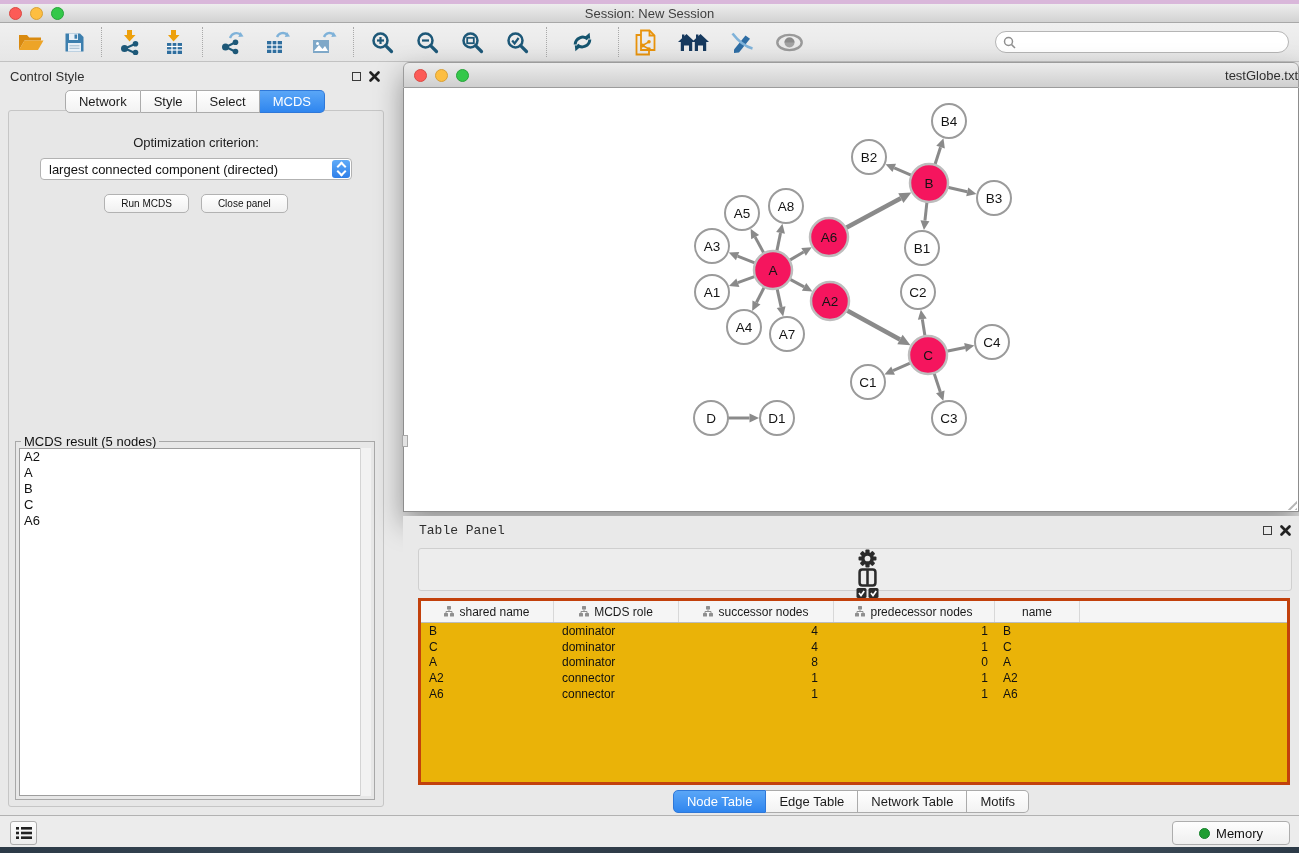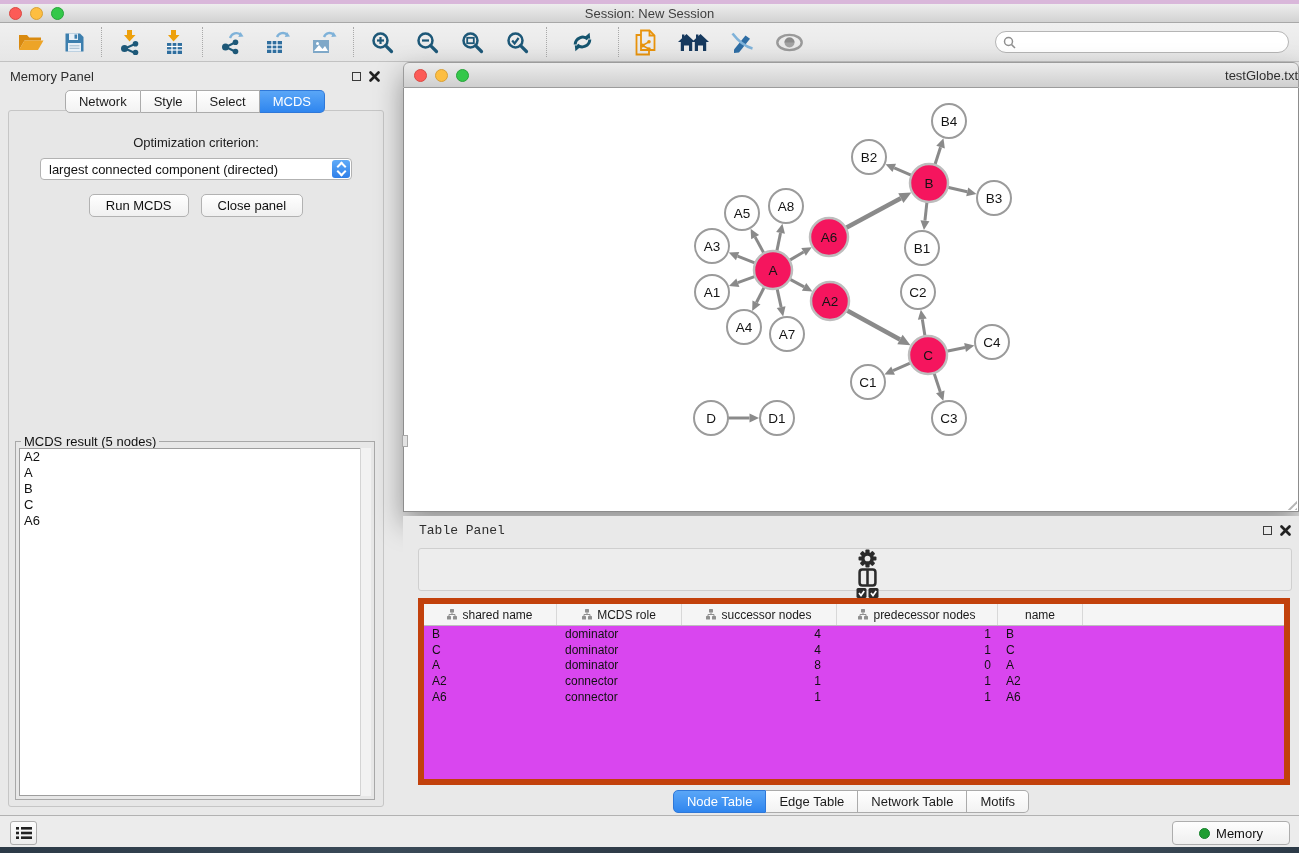--- a/index.html
+++ b/index.html
@@ -44,21 +44,21 @@
   .dropdown { position:relative; margin:8px auto 0; width:312px; height:22px; background:#fff;
     border:1px solid #b2b2b2; border-radius:4px; display:flex; align-items:center; font-size:13px; color:#111;
     padding-left:8px; }
   .dd-stepper { position:absolute; right:1px; top:1px; width:18px; height:18px; border-radius:3px;
     background:linear-gradient(#5fabf8,#2e7fe8); display:flex; flex-direction:column; align-items:center; justify-content:center; }
   .chev { width:7px; height:7px; border:solid #fff; border-width:0 2px 2px 0; }
   .chev.up { transform:rotate(-135deg); margin-bottom:-1px;}
   .chev.down { transform:rotate(45deg); margin-top:-1px;}
   .btn-row { display:flex; justify-content:center; gap:12px; margin-top:14px; }
   .mac-btn { background:linear-gradient(#ffffff,#f0f0f0); border:1px solid #b2b2b2; border-radius:5px;
-    font-size:13px; color:#111; padding:3px 16px; cursor:default; }
+    font-size:10px; color:#111; padding:3px 16px; cursor:default; }
   .result-box { position:absolute; left:6px; right:8px; top:330px; bottom:6px; border:1px solid #a8a8a8; }
   .result-legend { position:absolute; top:-8px; left:5px; background:#e7e7e7; font-size:13px; color:#111; padding:0 3px; }
   .result-list { position:absolute; left:3px; right:3px; top:6px; bottom:3px; background:#fff; border:1px solid #9e9e9e;
     font-size:13px; color:#111; overflow:hidden; }
   .result-item { padding:0 4px; line-height:16px; }
   .result-scroll { position:absolute; right:0; top:0; bottom:0; width:11px; background:#f2f2f2; border-left:1px solid #d4d4d4; }
 
   
   .net-window { position:absolute; left:403px; top:62px; width:896px; height:450px;
     border-radius:6px 6px 0 0; box-shadow:0 12px 28px rgba(0,0,0,.38); background:#fff; }
@@ -70,21 +70,21 @@
   .edge-handle { position:absolute; left:-1px; top:373px; width:6px; height:12px; background:#e3e3e3; border:1px solid #a9a9a9; }
   .resize-grip { position:absolute; right:1px; bottom:1px; width:13px; height:13px; overflow:hidden; }
   .resize-grip div { position:absolute; background:#b5b5b5; width:22px; height:1.5px; transform:rotate(-45deg); }
 
   
   .table-panel { position:absolute; left:403px; top:516px; width:896px; height:299px; background:#e9e9e9; }
   .tp-toolbar { position:absolute; left:15px; right:7px; top:32px; height:43px; background:#ededed;
     border:1px solid #cfcfcf; border-radius:3px; display:flex; align-items:center; padding-left:24px;flex-direction:column; }
   .tp-btn { width:36px; height:36px; display:flex; align-items:center; justify-content:center; cursor:default; }
   .fx-label { font-family:"Liberation Serif", serif; font-style:italic; font-size:18px; color:#a8a8a8; margin-left:6px; }
-  .node-table { position:absolute; left:15px; right:9px; top:82px; bottom:30px; background:#d946ef; border:6px solid #c2410c; overflow:hidden; }
+  .node-table { position:absolute; left:15px; right:9px; top:82px; bottom:30px; background:#eab308; border:3px solid #c2410c; overflow:hidden; }
   .nt-header { display:flex; height:22px; background:#f5f5f5; border-bottom:1px solid #bdbdbd; }
   .nt-th { display:flex; align-items:center; justify-content:center; gap:5px; font-size:12px; color:#1a1a1a;
     border-right:1px solid #d8d8d8; height:100%; }
   .nt-row { display:flex; height:15.7px; align-items:center; }
   .nt-td { font-size:12px; color:#111; height:100%; display:flex; align-items:center; }
   .tp-tabs { position:absolute; left:0; right:0; bottom:2px; display:flex; justify-content:center; }
 
   
   .status-bar { position:absolute; left:0; top:815px; width:1299px; height:32px; background:#ececec; border-top:1px solid #b2b2b2; }
   .status-list-btn { position:absolute; left:10px; top:5px; width:27px; height:24px; background:linear-gradient(#fdfdfd,#ececec);
@@ -309,21 +309,21 @@
           <circle cx="5.5" cy="5.5" r="4" fill="none" stroke="#8f8f8f" stroke-width="1.5"></circle>
           <line x1="8.6" y1="8.6" x2="12" y2="12" stroke="#8f8f8f" stroke-width="1.5"></line>
         </svg>
       </span>
     <input placeholder="" style="">
   </div>
 </div>
 
 <div class="control-panel">
   <div class="panel-titlebar">
-    <span class="panel-title">Memory Panel</span>
+    <span class="panel-title">Control Style</span>
     <span class="panel-controls">
       <span class="float-icon"></span>
       <span>
           <svg width="11" height="11" viewBox="0 0 11 11">
             <g stroke="#222" stroke-width="2.6" stroke-linecap="round">
               <line x1="1.5" y1="1.5" x2="9.5" y2="9.5"></line>
               <line x1="9.5" y1="1.5" x2="1.5" y2="9.5"></line>
             </g>
           </svg>
         </span>

